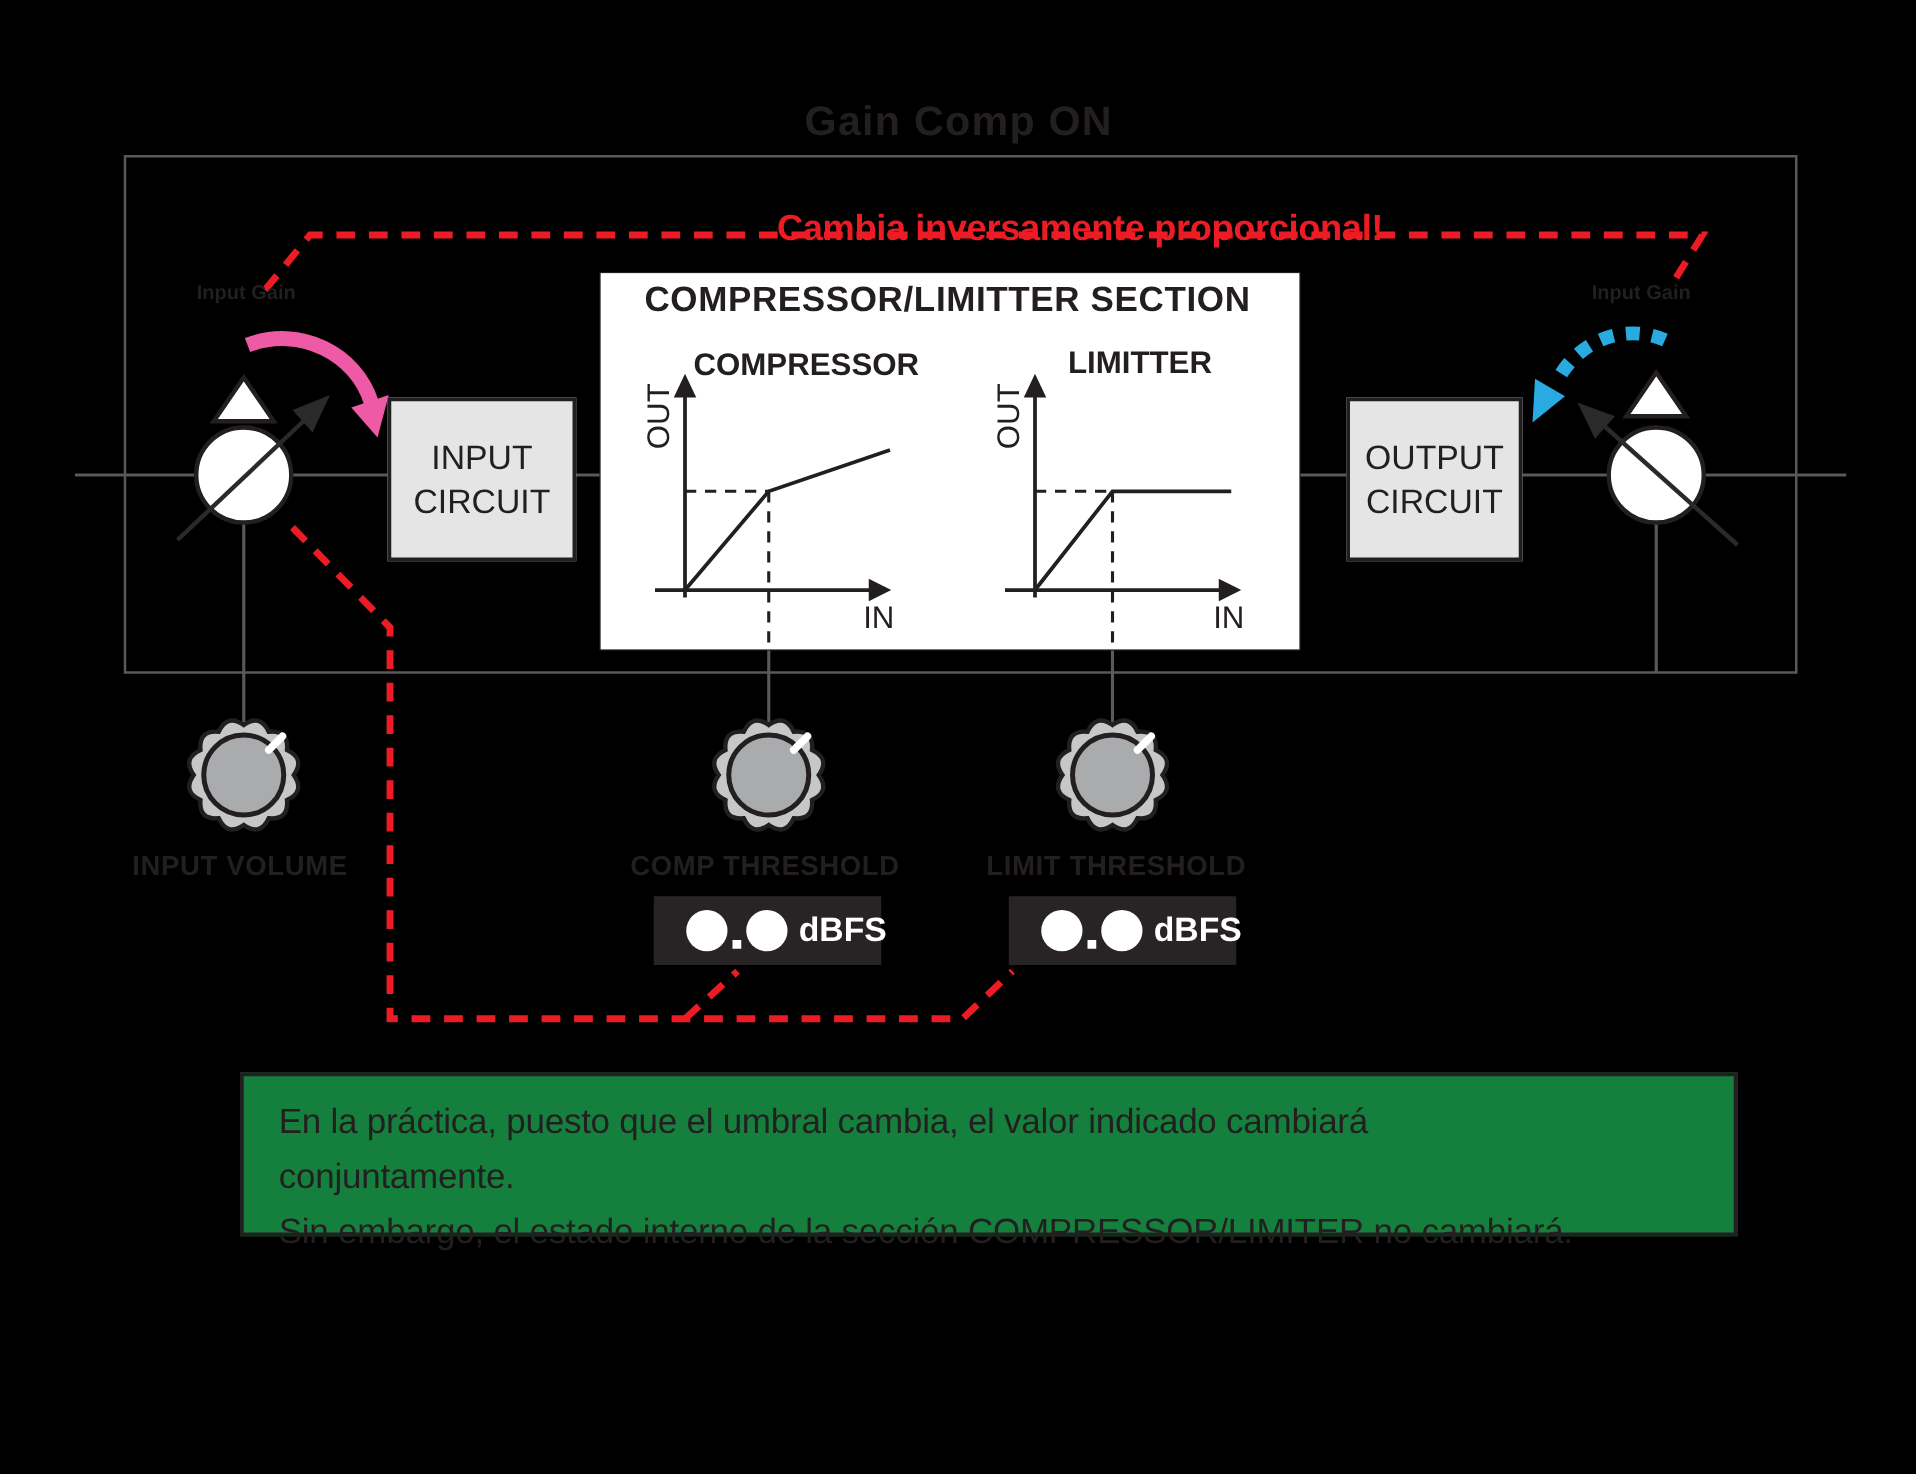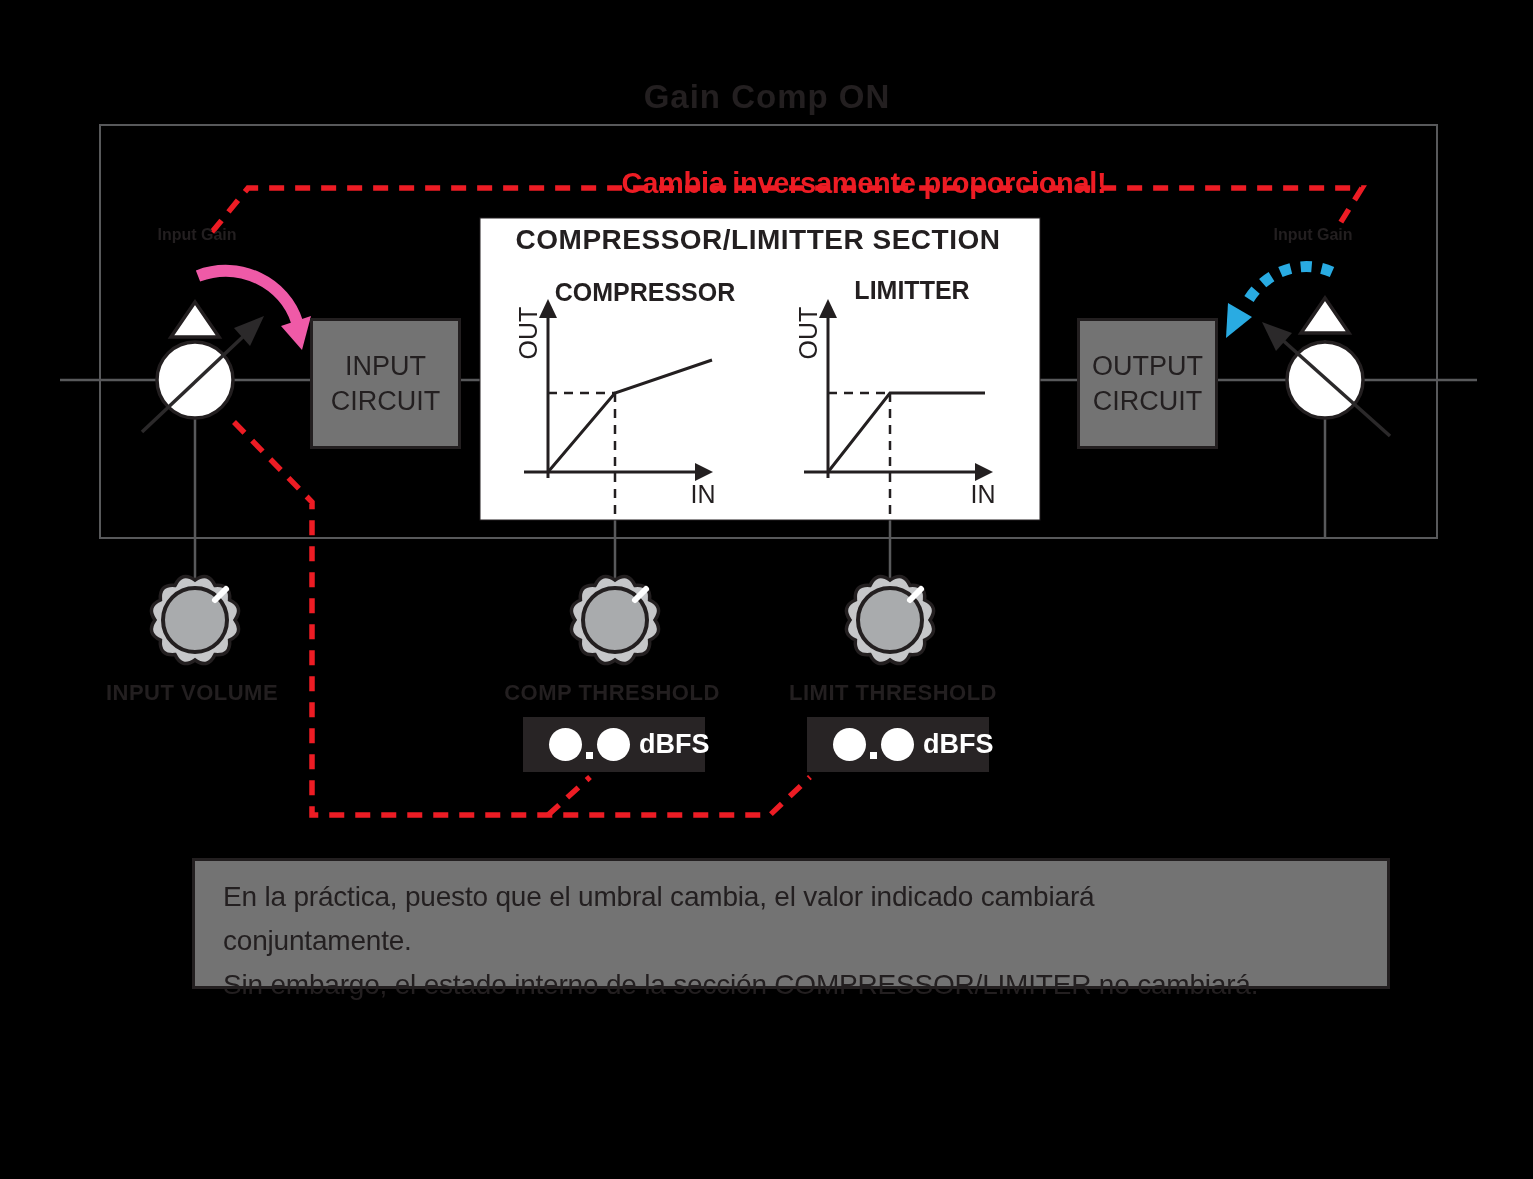--- a/index.html
+++ b/index.html
@@ -8,30 +8,30 @@
   svg.layer{position:absolute;left:0;top:0;z-index:1;}
   .txt{position:absolute;z-index:2;white-space:nowrap;color:#231f20;}
   .center{transform:translateX(-50%);}
   .title{font-size:33px;font-weight:bold;letter-spacing:1px;}
   .rednote{font-size:29px;font-weight:bold;color:#ed1c24;letter-spacing:-0.3px;}
   .gainlab{font-size:16px;font-weight:bold;}
   .sectitle{font-size:28px;font-weight:bold;letter-spacing:0.5px;}
   .graphlab{font-size:25px;font-weight:bold;}
   .axislab{font-size:25px;font-weight:500;}
   .knoblab{font-size:22px;font-weight:bold;letter-spacing:0.5px;}
-  .circuitbox{position:absolute;z-index:2;background:#737373;border:3px solid #231f20;
+  .circuitbox{position:absolute;z-index:2;background:#e5e5e5;border:3px solid #231f20;
               display:flex;flex-direction:column;align-items:center;justify-content:center;
               font-size:27px;color:#231f20;line-height:35px;}
   .dbfs{position:absolute;z-index:2;width:182px;height:55px;background:#282425;
         display:flex;align-items:center;padding-left:26px;box-sizing:border-box;}
   .dot{width:33px;height:33px;border-radius:50%;background:#ffffff;flex:0 0 auto;}
   .period{width:7px;height:7px;background:#ffffff;margin:22px 4px 0 4px;flex:0 0 auto;}
   .dbfs-unit{color:#ffffff;font-size:27px;font-weight:bold;margin-left:9px;}
   .notebox{position:absolute;z-index:2;left:192px;top:858px;width:1198px;height:131px;
-           background:#737373;border:3px solid #231f20;box-sizing:border-box;
+           background:#15803d;border:3px solid #231f20;box-sizing:border-box;
            padding:14px 0 16px 28px;}
   .noteline{font-size:28px;color:#231f20;line-height:44px;letter-spacing:-0.2px;white-space:nowrap;}
   .rot{transform:translate(-50%,-50%) rotate(-90deg);}
 </style>
 </head>
 <body>
 
 <div id="canvas">
 
   <svg class="layer" width="1533" height="1179" viewBox="0 0 1533 1179">

